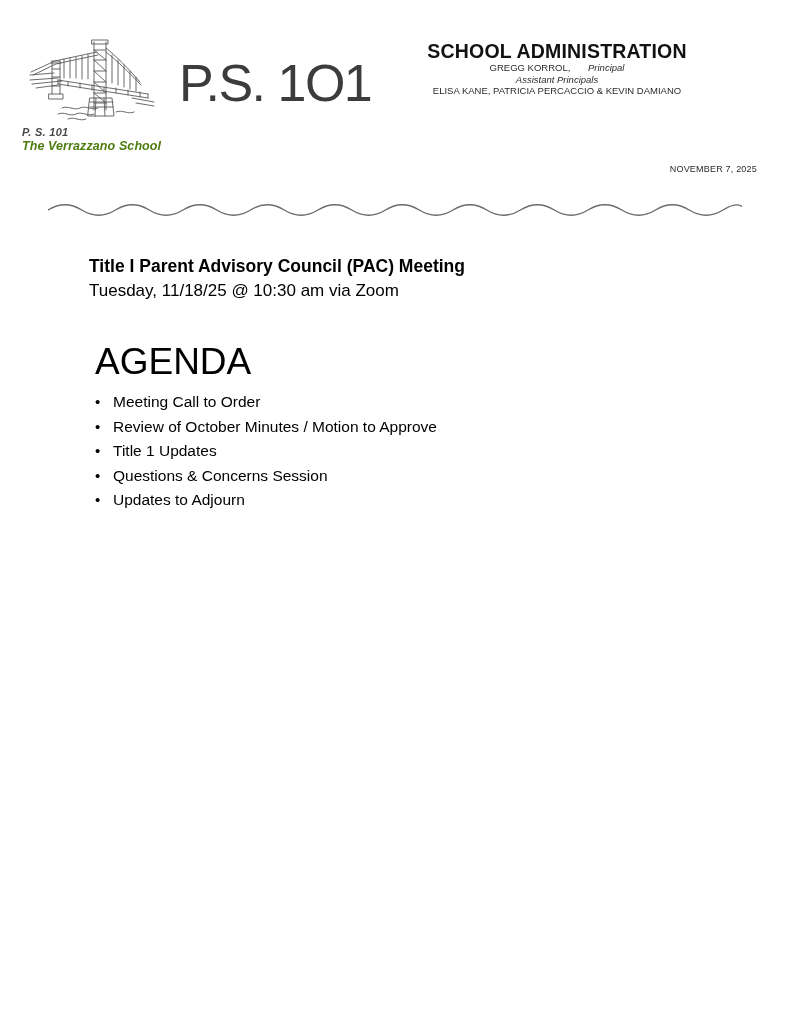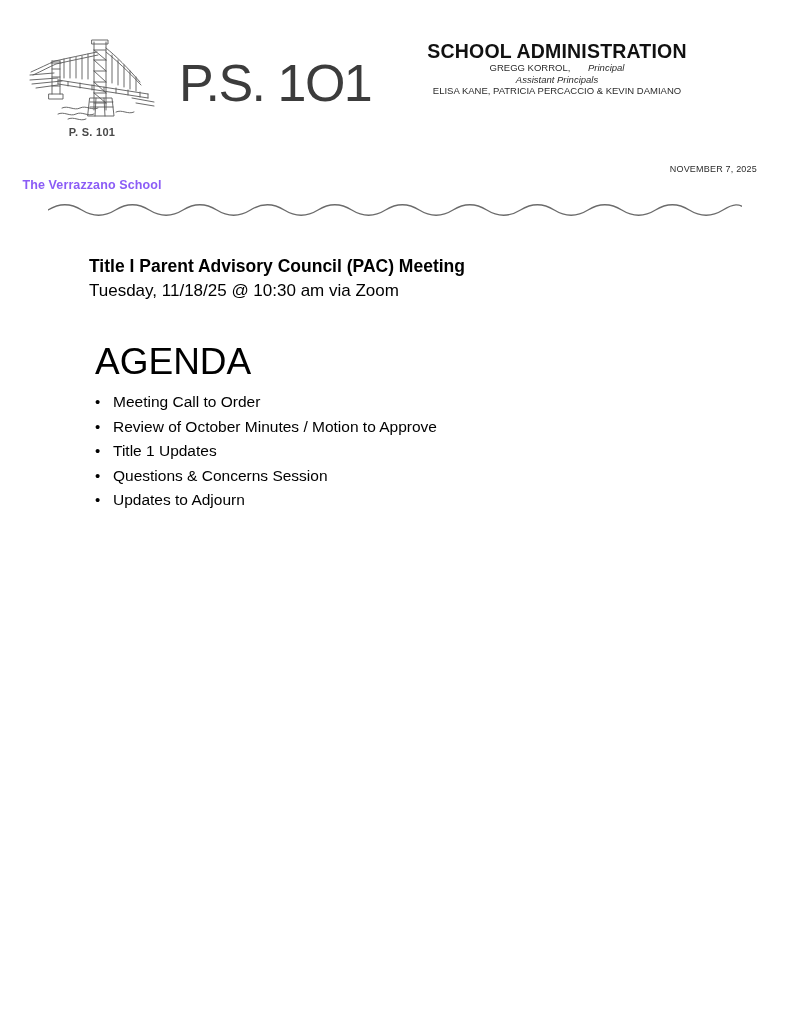--- a/index.html
+++ b/index.html
@@ -30,21 +30,21 @@
     left: 0; top: 0;
     width: 797px;
     height: 200px;
   }
 
   .logo-block {
     position: absolute;
     left: 22px;
     top: 28px;
     width: 140px;
-    text-align: center;
+    font-style: italic;
   }
   .logo-mark {
     width: 128px;
     height: 96px;
     margin: 0 auto;
     display: block;
   }
   .logo-line1 {
     font-family: "Liberation Sans Narrow", "Liberation Sans", sans-serif;
     font-weight: bold;
@@ -52,23 +52,22 @@
     letter-spacing: 0.3px;
     color: #4a4a4a;
     margin-top: 2px;
     line-height: 13px;
   }
   .logo-line2 {
     font-family: "Liberation Sans Narrow", "Liberation Sans", sans-serif;
     font-weight: bold;
     font-size: 12.5px;
     letter-spacing: 0.1px;
-    color: #8b5cf6;
+    color: #4d7c0f;
     line-height: 15px;
-    margin-top: 39px;
   }
 
   .wordmark {
     position: absolute;
     left: 179px;
     top: 55px;
     font-family: "Liberation Sans", sans-serif;
     font-weight: normal;
     font-size: 52px;
     letter-spacing: -1.5px;

